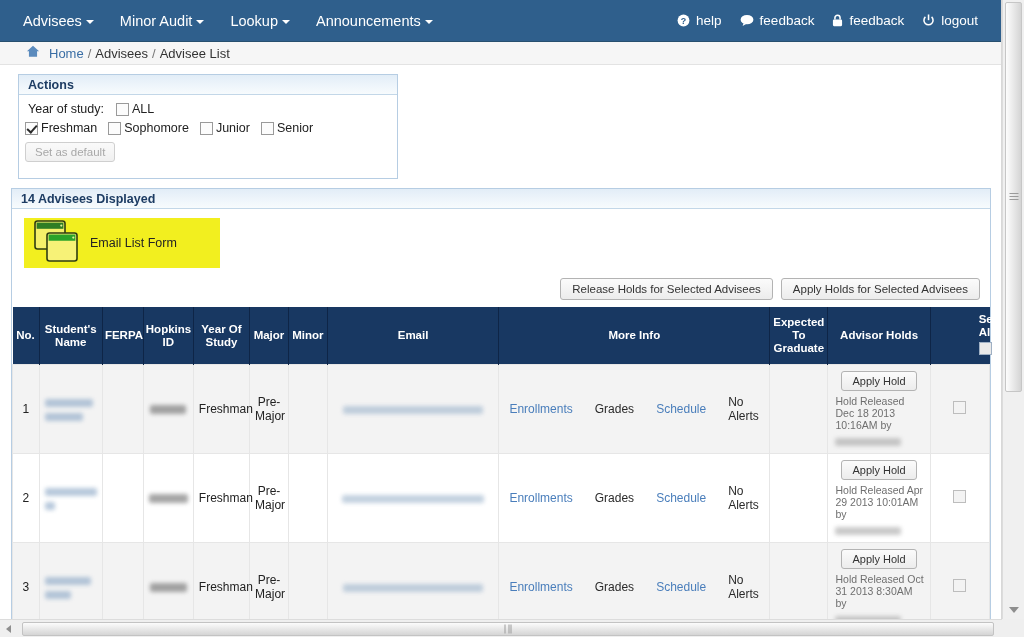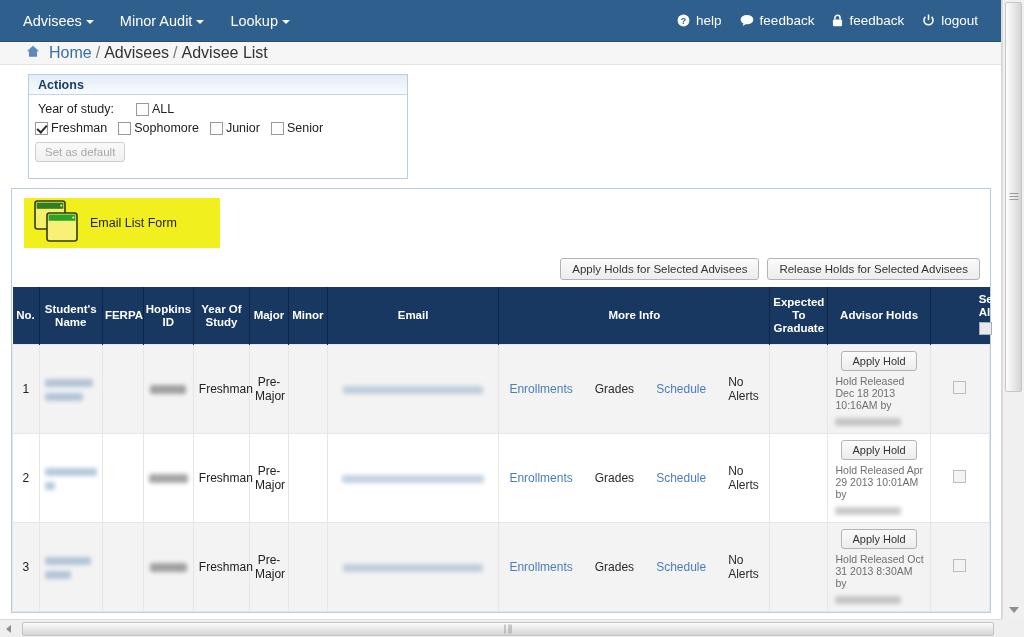--- a/index.html
+++ b/index.html
@@ -68,21 +68,21 @@
   .nav-util svg { display: block; }
 
   
   .breadcrumb {
     height: 23px;
     background: #f6f6f6;
     border-bottom: 1px solid #e3e3e3;
     display: flex;
     align-items: center;
     padding-left: 26px;
-    font-size: 16px;
+    font-size: 13px;
     color: #444;
     gap: 3px;
   }
   .breadcrumb .home-ico { margin-right: 6px; display: block; }
   .breadcrumb a { color: #3a6ea5; text-decoration: none; }
   .breadcrumb .sep { color: #777; padding: 0 1px; }
   .breadcrumb .cur { color: #333; }
 
   
   .panel {
@@ -94,25 +94,25 @@
     border-bottom: 1px solid #c3d7e8;
     font-size: 12.5px;
     font-weight: bold;
     color: #1d3c63;
     padding: 4px 9px 5px 9px;
     height: 20px;
     line-height: 12px;
   }
 
   
-  .actions-wrap { padding: 9px 10px 0 28px; }
+  .actions-wrap { padding: 9px 10px 0 18px; }
   #actions-panel { width: 380px; height: 105px; }
   .actions-body { padding: 7px 10px 8px 6px; font-size: 12.5px; color: #222; }
   .row-line { display: flex; align-items: center; margin-bottom: 5px; }
-  .yos-label { padding-left: 3px; margin-right: 22px; }
+  .yos-label { padding-left: 3px; margin-right: 12px; }
   .cb {
     width: 13px; height: 13px;
     border: 1px solid #9a9a9a;
     background: #fcfcfc;
     display: inline-block;
     position: relative;
     vertical-align: middle;
     cursor: pointer;
     flex: none;
   }
@@ -345,20 +345,23 @@
     <div class="navbar">
       <div class="nav-left">
         <div class="nav-item">
           <span>Advisees</span><span class="caret"></span>
         </div>
         <div class="nav-item">
           <span>Minor Audit</span><span class="caret"></span>
         </div>
         <div class="nav-item">
           <span>Lookup</span><span class="caret"></span>
+        </div>
+        <div class="nav-item">
+          <span>Announcements</span><span class="caret"></span>
         </div>
       </div>
 
       <div class="nav-right">
         <div class="nav-util">
           <span>
             <svg width="13" height="13" viewBox="0 0 16 16">
                 <circle cx="8" cy="8" r="7.3" fill="#fff"></circle>
                 <text x="8" y="12" font-size="11" font-family="Liberation Sans, sans-serif" font-weight="bold" text-anchor="middle" fill="#2f5f8c">?</text>
               </svg>
@@ -429,39 +432,40 @@
           </div>
           <div class="row-line" style="margin-top:7px">
             <button class="btn disabled">Set as default</button>
           </div>
         </div>
       </div>
     </div>
 
     <div class="advisees-wrap">
       <div class="panel" id="advisees-panel">
+        <div class="panel-head">14 Advisees Displayed</div>
         <div class="advisees-body">
 
           <div class="email-form-tile">
             <span>
               <svg width="47" height="45" viewBox="0 0 47 45">
                 <rect x="2" y="2" width="30" height="28" rx="2.5" fill="#f5f06a" stroke="#2f3d12" stroke-width="1.6"></rect>
                 <path d="M3.6 3.6 h26.8 v6.2 h-26.8 z" fill="#2f7d24"></path>
                 <circle cx="28.3" cy="6.6" r="1.1" fill="#e4ef9a"></circle>
                 <rect x="14" y="14" width="30" height="28" rx="2.5" fill="#f7f277" stroke="#2f3d12" stroke-width="1.6"></rect>
                 <path d="M15.6 15.6 h26.8 v6.2 h-26.8 z" fill="#2aa32a"></path>
                 <circle cx="40.3" cy="18.6" r="1.1" fill="#e4ef9a"></circle>
               </svg>
             </span>
             <span class="label">Email List Form</span>
           </div>
 
           <div class="hold-btn-bar">
+            <button class="btn">Release Holds for Selected Advisees</button>
             <button class="btn">Apply Holds for Selected Advisees</button>
-            <button class="btn">Release Holds for Selected Advisees</button>
           </div>
 
           <table class="grid">
             <colgroup>
               <col style="width:26px">
                 <col style="width:62px">
                 <col style="width:40px">
               <col style="width:49px">
                 <col style="width:55px">
                 <col style="width:38px">

